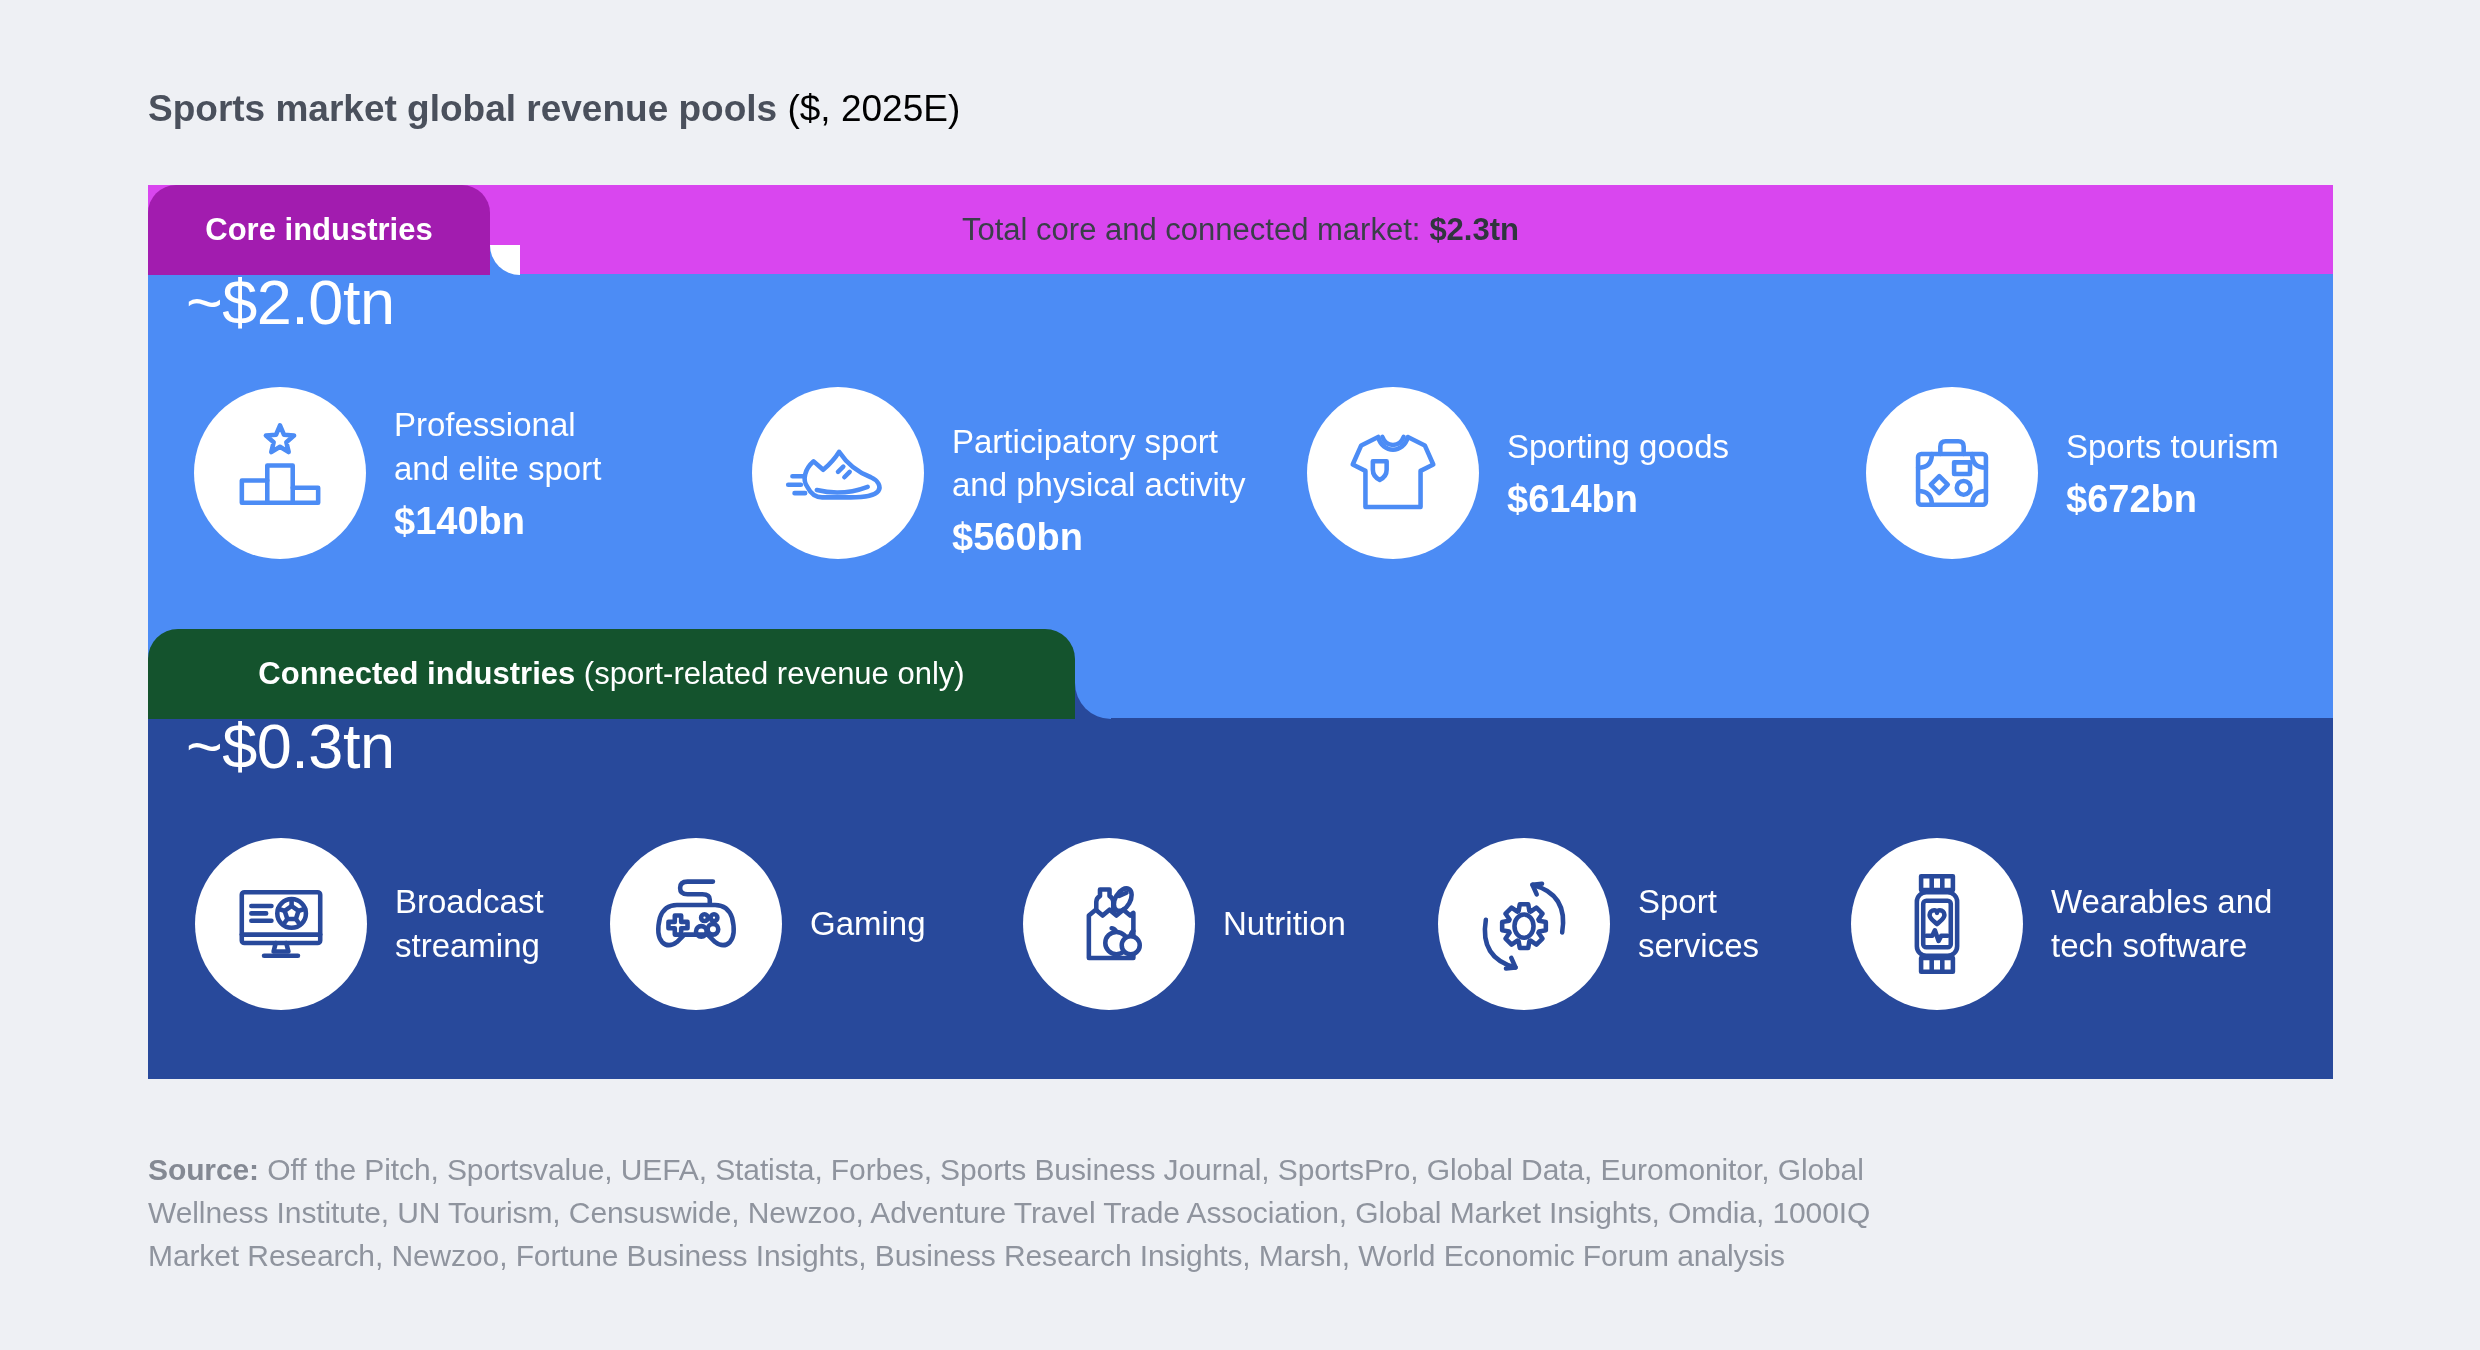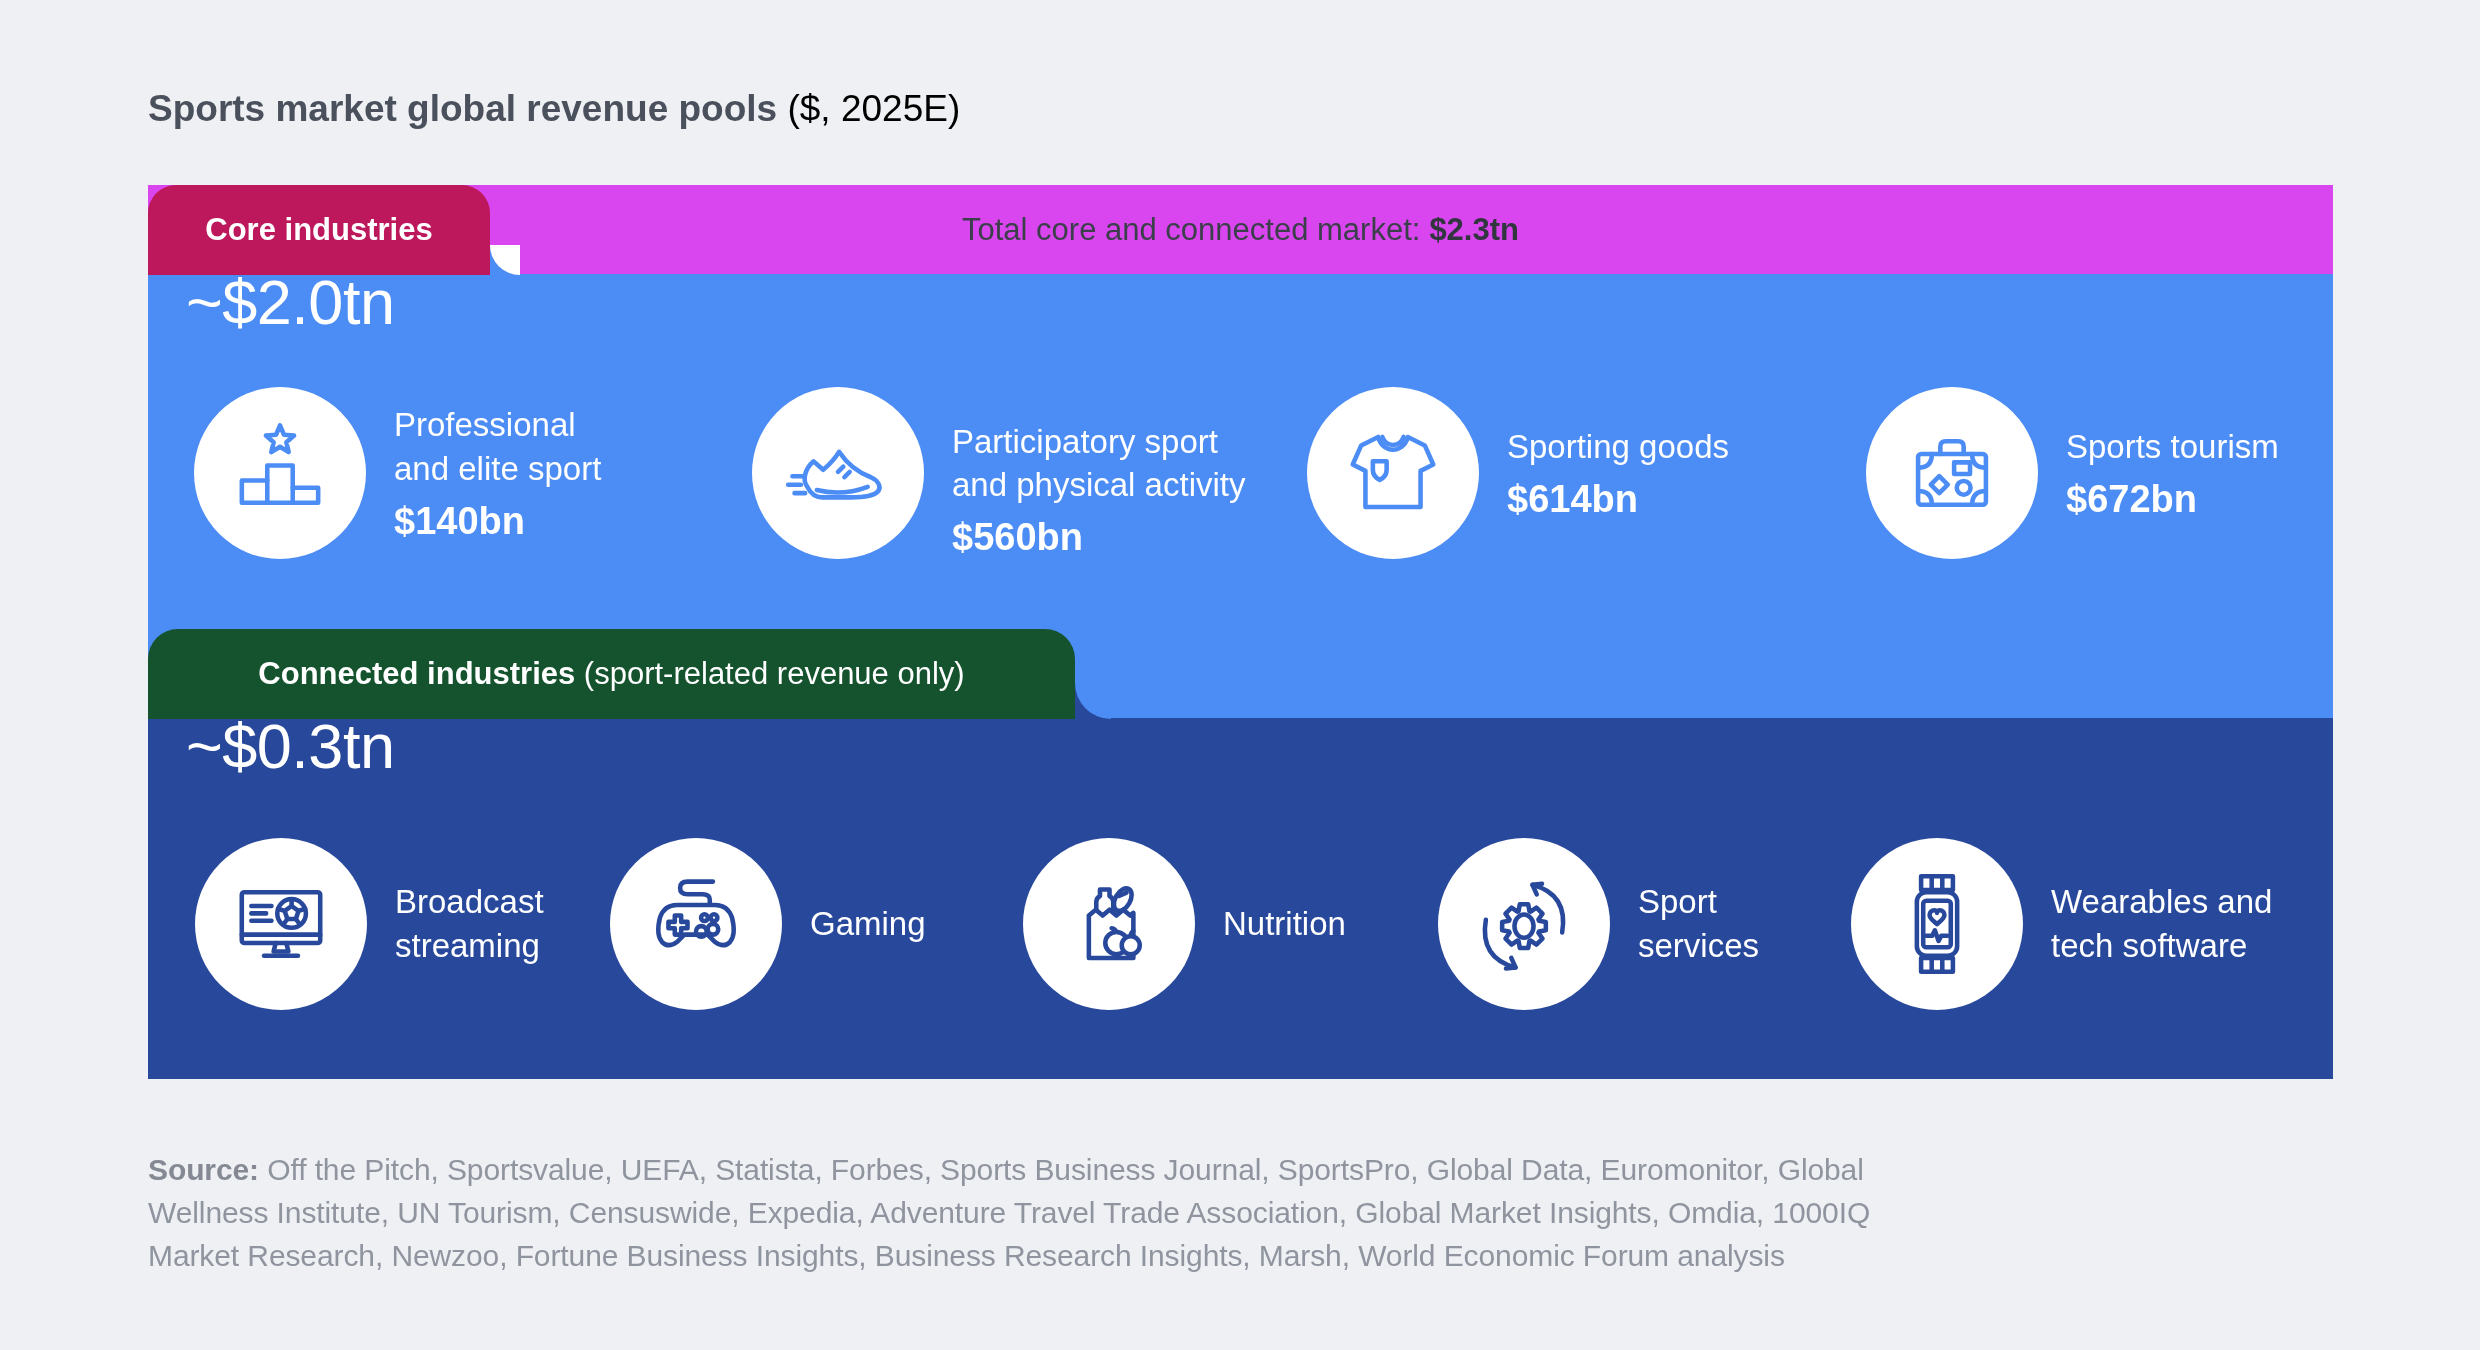--- a/index.html
+++ b/index.html
@@ -13,21 +13,21 @@
   
   .title{left:148px;top:88px;font-size:37px;color:#4A505C;}
   .title .t-bold{font-weight:700;}
   .title .t-reg{font-weight:400;color:#000000;}
   
   .white-bar{left:148px;top:185px;width:2185px;height:89px;background:#d946ef;
     display:flex;align-items:center;justify-content:center;font-size:31px;color:#3A3F49;}
   .white-bar b{font-weight:700;margin-left:9px;color:#30353E;}
   .core-body{left:148px;top:274px;width:2185px;height:444px;background:#4C8CF5;}
   .conn-body{left:148px;top:718px;width:2185px;height:361px;background:#28499B;}
-  .core-tab{left:148px;top:185px;width:342px;height:90px;background:#be185d;
+  .core-tab{left:148px;top:185px;width:342px;height:90px;background:#a21caf;
     border-radius:28px 28px 0 0;display:flex;align-items:center;justify-content:center;
     font-size:31px;font-weight:700;color:#FFFFFF;}
   .conn-tab{left:148px;top:629px;width:927px;height:90px;background:#14532d;
     border-radius:30px 30px 0 0;display:flex;align-items:center;justify-content:center;
     font-size:31px;color:#FFFFFF;white-space:pre;}
   .conn-tab b{font-weight:700;}
   .fillet{overflow:hidden;}
   .fillet-core{left:490px;top:245px;width:30px;height:30px;background:#4C8CF5;}
   .fillet-core .in{width:100%;height:100%;background:#FFFFFF;border-bottom-left-radius:100%;}
   .fillet-conn{left:1075px;top:683px;width:36px;height:36px;background:#28499B;}
@@ -229,15 +229,15 @@
     </svg>
   </div>
   <div class="item-text">
     <div class="item-name">Wearables and
 tech software</div>
   </div>
 </div>
 
 <div class="abs source">
   <div class="line"><b>Source:</b><span> Off the Pitch, Sportsvalue, UEFA, Statista, Forbes, Sports Business Journal, SportsPro, Global Data, Euromonitor, Global</span></div>
-  <div class="line">Wellness Institute, UN Tourism, Censuswide, Expedia, Adventure Travel Trade Association, Global Market Insights, Omdia, 1000IQ</div>
+  <div class="line">Wellness Institute, UN Tourism, Censuswide, Newzoo, Adventure Travel Trade Association, Global Market Insights, Omdia, 1000IQ</div>
   <div class="line">Market Research, Newzoo, Fortune Business Insights, Business Research Insights, Marsh, World Economic Forum analysis</div>
 </div>
 
 </body></html>

